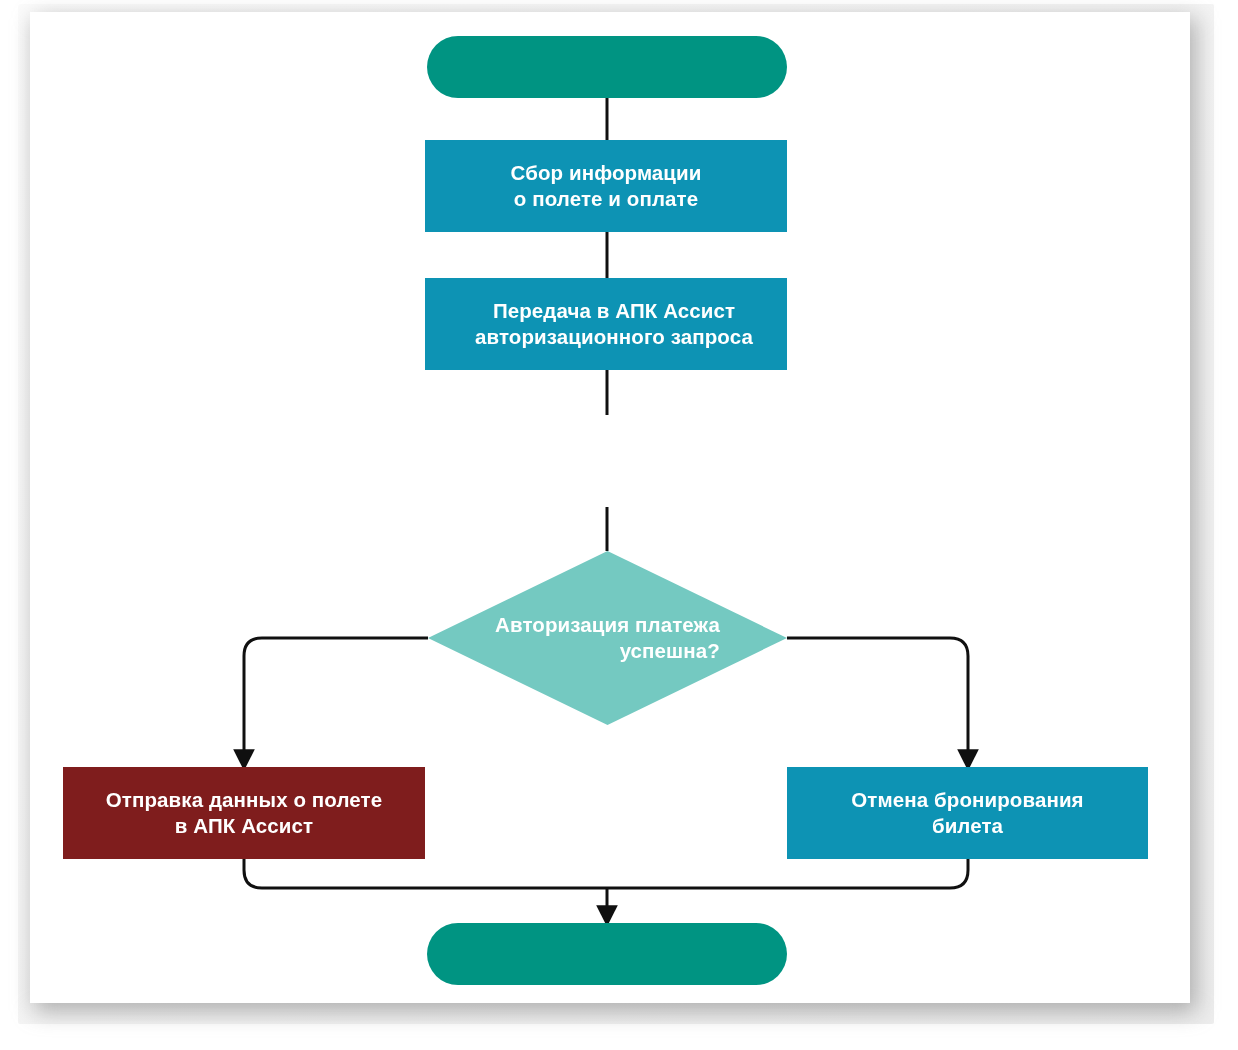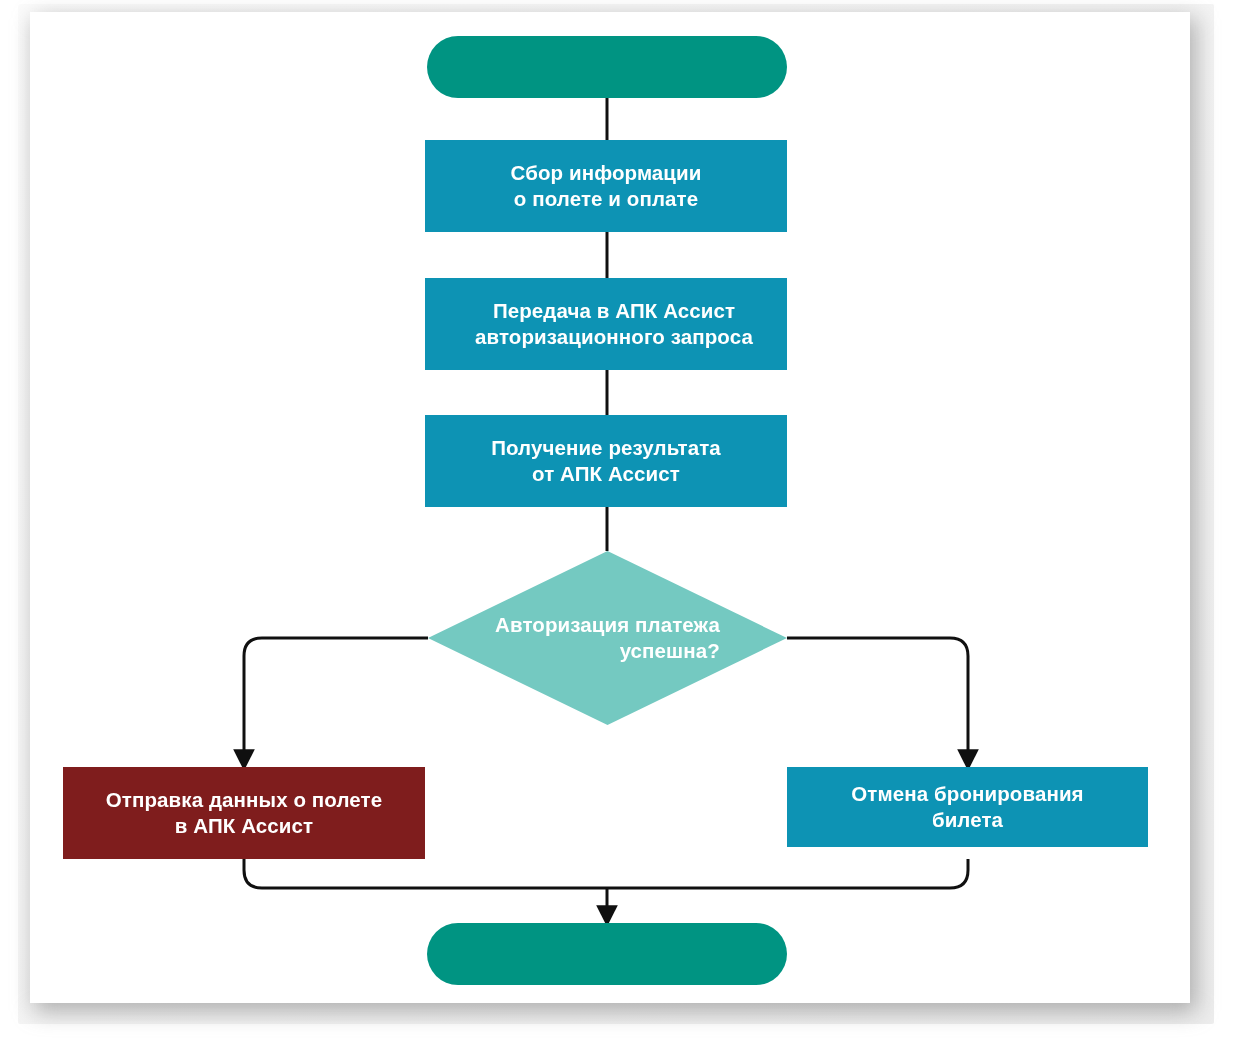--- a/index.html
+++ b/index.html
@@ -150,32 +150,30 @@
   </svg>
 
   <div class="node terminal" style="left:427px; top:36px; width:360px; height:62px; background:#009482;"></div>
 
   <div class="node process" style="left:425px; top:140px; width:362px; height:92px; background:#0d93b4;">Сбор информации
 о полете и оплате</div>
 
   <div class="node process" style="left:425px; top:278px; width:362px; height:92px; background:#0d93b4;padding-left:16px;">Передача в АПК Ассист
 авторизационного запроса</div>
 
-  <div class="node process" style="left:425px; top:415px; width:362px; height:92px; background:#0d93b4;">Получение результата
-от АПК Ассист</div>
 
   <div class="decision-wrap" style="left:428px; top:551px; width:359px; height:174px;">
     <svg class="decision-shape" viewBox="0 0 359 174" preserveAspectRatio="none" xmlns="http://www.w3.org/2000/svg">
       <polygon points="179.5,0 359,87 179.5,174 0,87" fill="#74c9c1"></polygon>
     </svg>
     <div class="decision-label">Авторизация платежа
 успешна?</div>
   </div>
 
   <div class="node process" style="left:63px; top:767px; width:362px; height:92px; background:#7f1d1d;">Отправка данных о полете
 в АПК Ассист</div>
 
-  <div class="node process" style="left:787px; top:767px; width:361px; height:80px; background:#0d93b4;">Отмена бронирования
+  <div class="node process" style="left:787px; top:767px; width:361px; height:92px; background:#0d93b4;">Отмена бронирования
 билета</div>
 
   <div class="node terminal" style="left:427px; top:923px; width:360px; height:62px; background:#009482;"></div>
 
 </div>
 
 </body></html>

